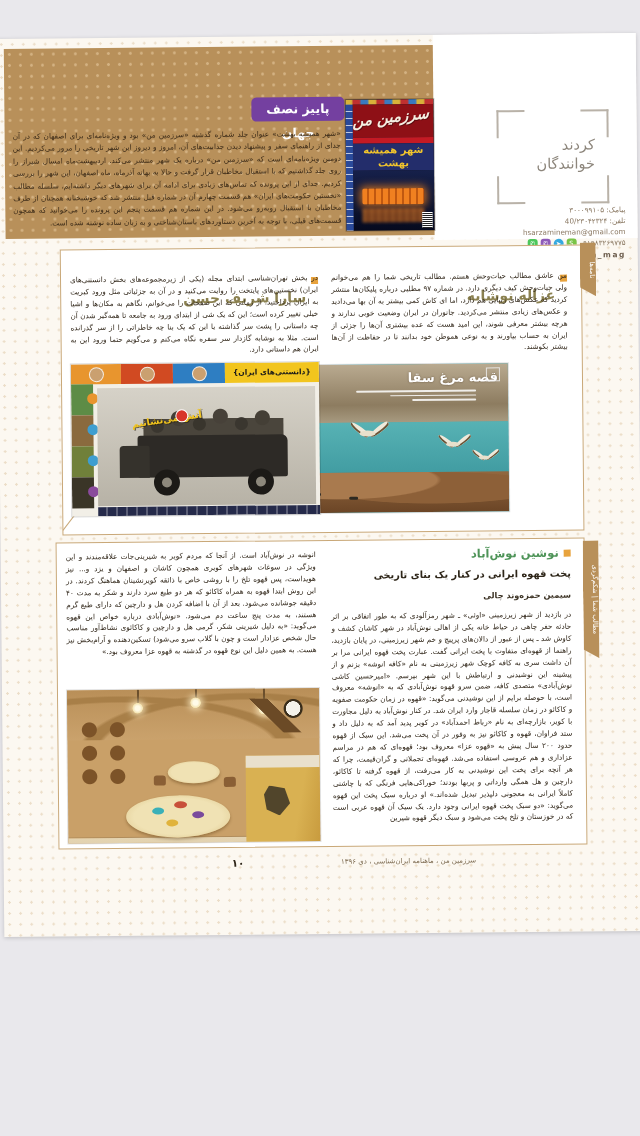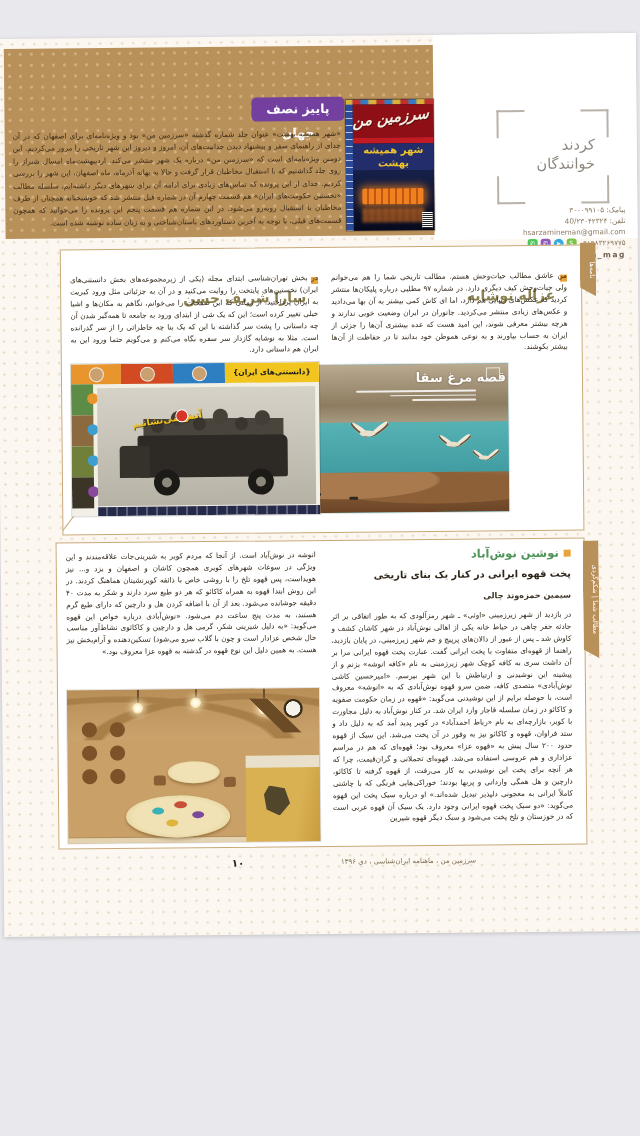--- a/index.html
+++ b/index.html
@@ -63,21 +63,21 @@
   .tab{background:#b8905a;color:#fff;writing-mode:vertical-rl;text-align:center;
        font-size:6.8px;letter-spacing:.5px;clip-path:polygon(0 0,100% 0,100% 100%,0 calc(100% - 9px));}
   .sec-head{display:flex;align-items:center;gap:5px;direction:rtl;}
   .bullet{width:7px;height:7px;background:#e8a33d;display:inline-block;}
   .author{font-weight:bold;font-size:14px;color:#8b8150;margin-top:33px;}
   .body-txt{font-size:7.3px;line-height:11.9px;color:#33291c;text-align:justify;}
 
   
   .pelican{left:271px;top:329px;width:238px;height:148px;overflow:hidden;background:#4fa7ad;box-shadow:0 0 0 1px rgba(0,0,0,.12);}
   .pel-sky{position:absolute;left:0;top:0;width:100%;height:58px;background:linear-gradient(#b9aa90,#8d7c60 70%,#a79a80);}
-  .pel-head{position:absolute;right:2px;top:6px;color:#fff;font-weight:bold;font-size:13px;text-shadow:0 0 2px rgba(60,40,20,.6);}
+  .pel-head{position:absolute;right:10px;top:6px;color:#fff;font-weight:bold;font-size:13px;text-shadow:0 0 2px rgba(60,40,20,.6);}
   .pel-sub{position:absolute;right:32px;top:26px;width:120px;}
   .pel-sub div{height:1.5px;background:rgba(255,255,255,.85);margin-bottom:3px;border-radius:1px;}
   .pel-logo{position:absolute;right:8px;top:4px;width:12px;height:12px;border:1.5px solid #eee;opacity:.85;}
   .pel-water{position:absolute;left:0;top:58px;width:100%;height:56px;background:linear-gradient(#57b2b4,#3f9aa0);}
   .pel-rocks{position:absolute;left:0;bottom:0;width:100%;height:40px;
       background:radial-gradient(ellipse at 30% 20%, #a97a4e 0 40%, transparent 42%),
                  radial-gradient(ellipse at 70% 40%, #8d6038 0 45%, transparent 47%),
                  linear-gradient(#93683f,#6b4526);}
   .bird{position:absolute;}
   .bird .wingL,.bird .wingR{position:absolute;width:22px;height:6px;border-radius:60% 40% 40% 60%;background:#efe9da;box-shadow:inset 0 -2px 0 #6b5538;}

